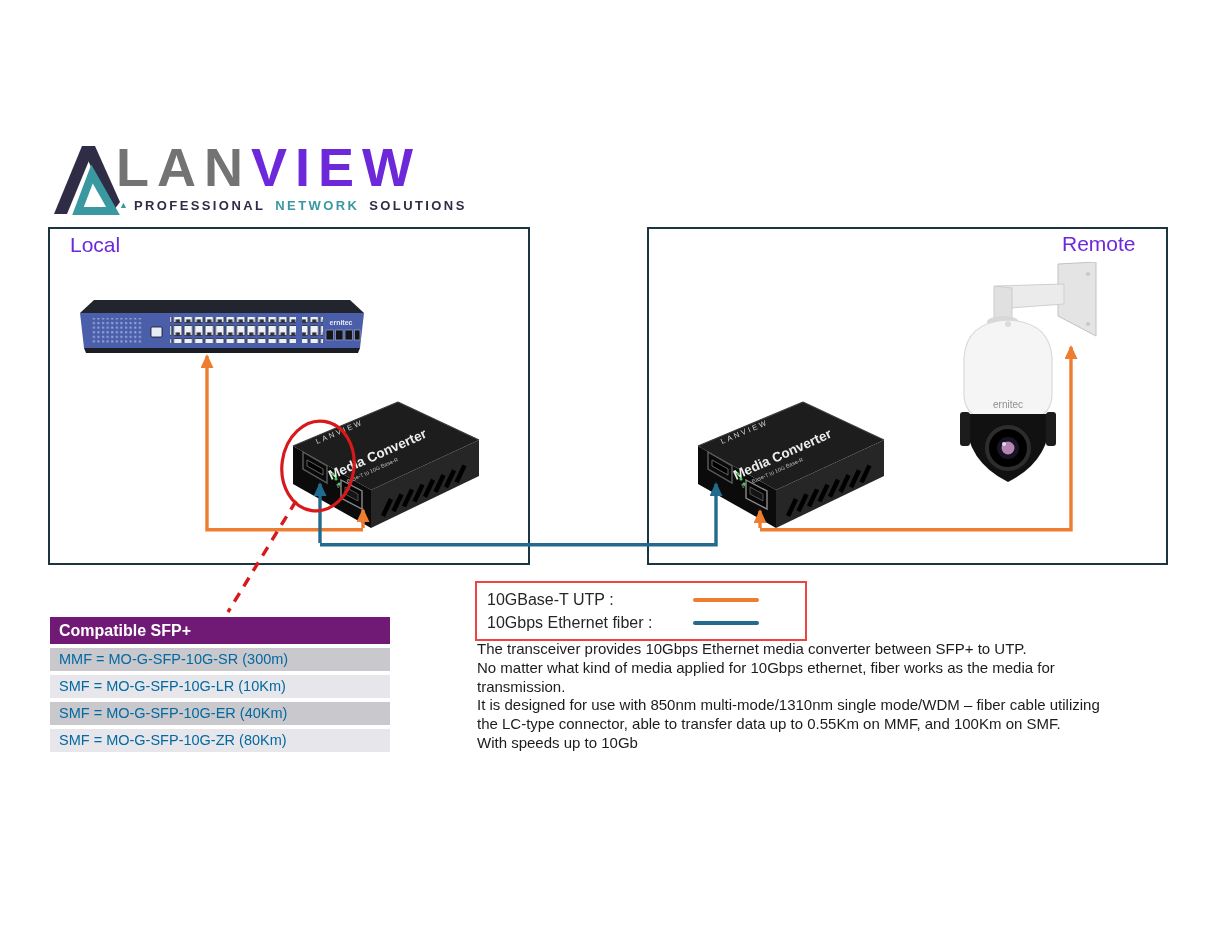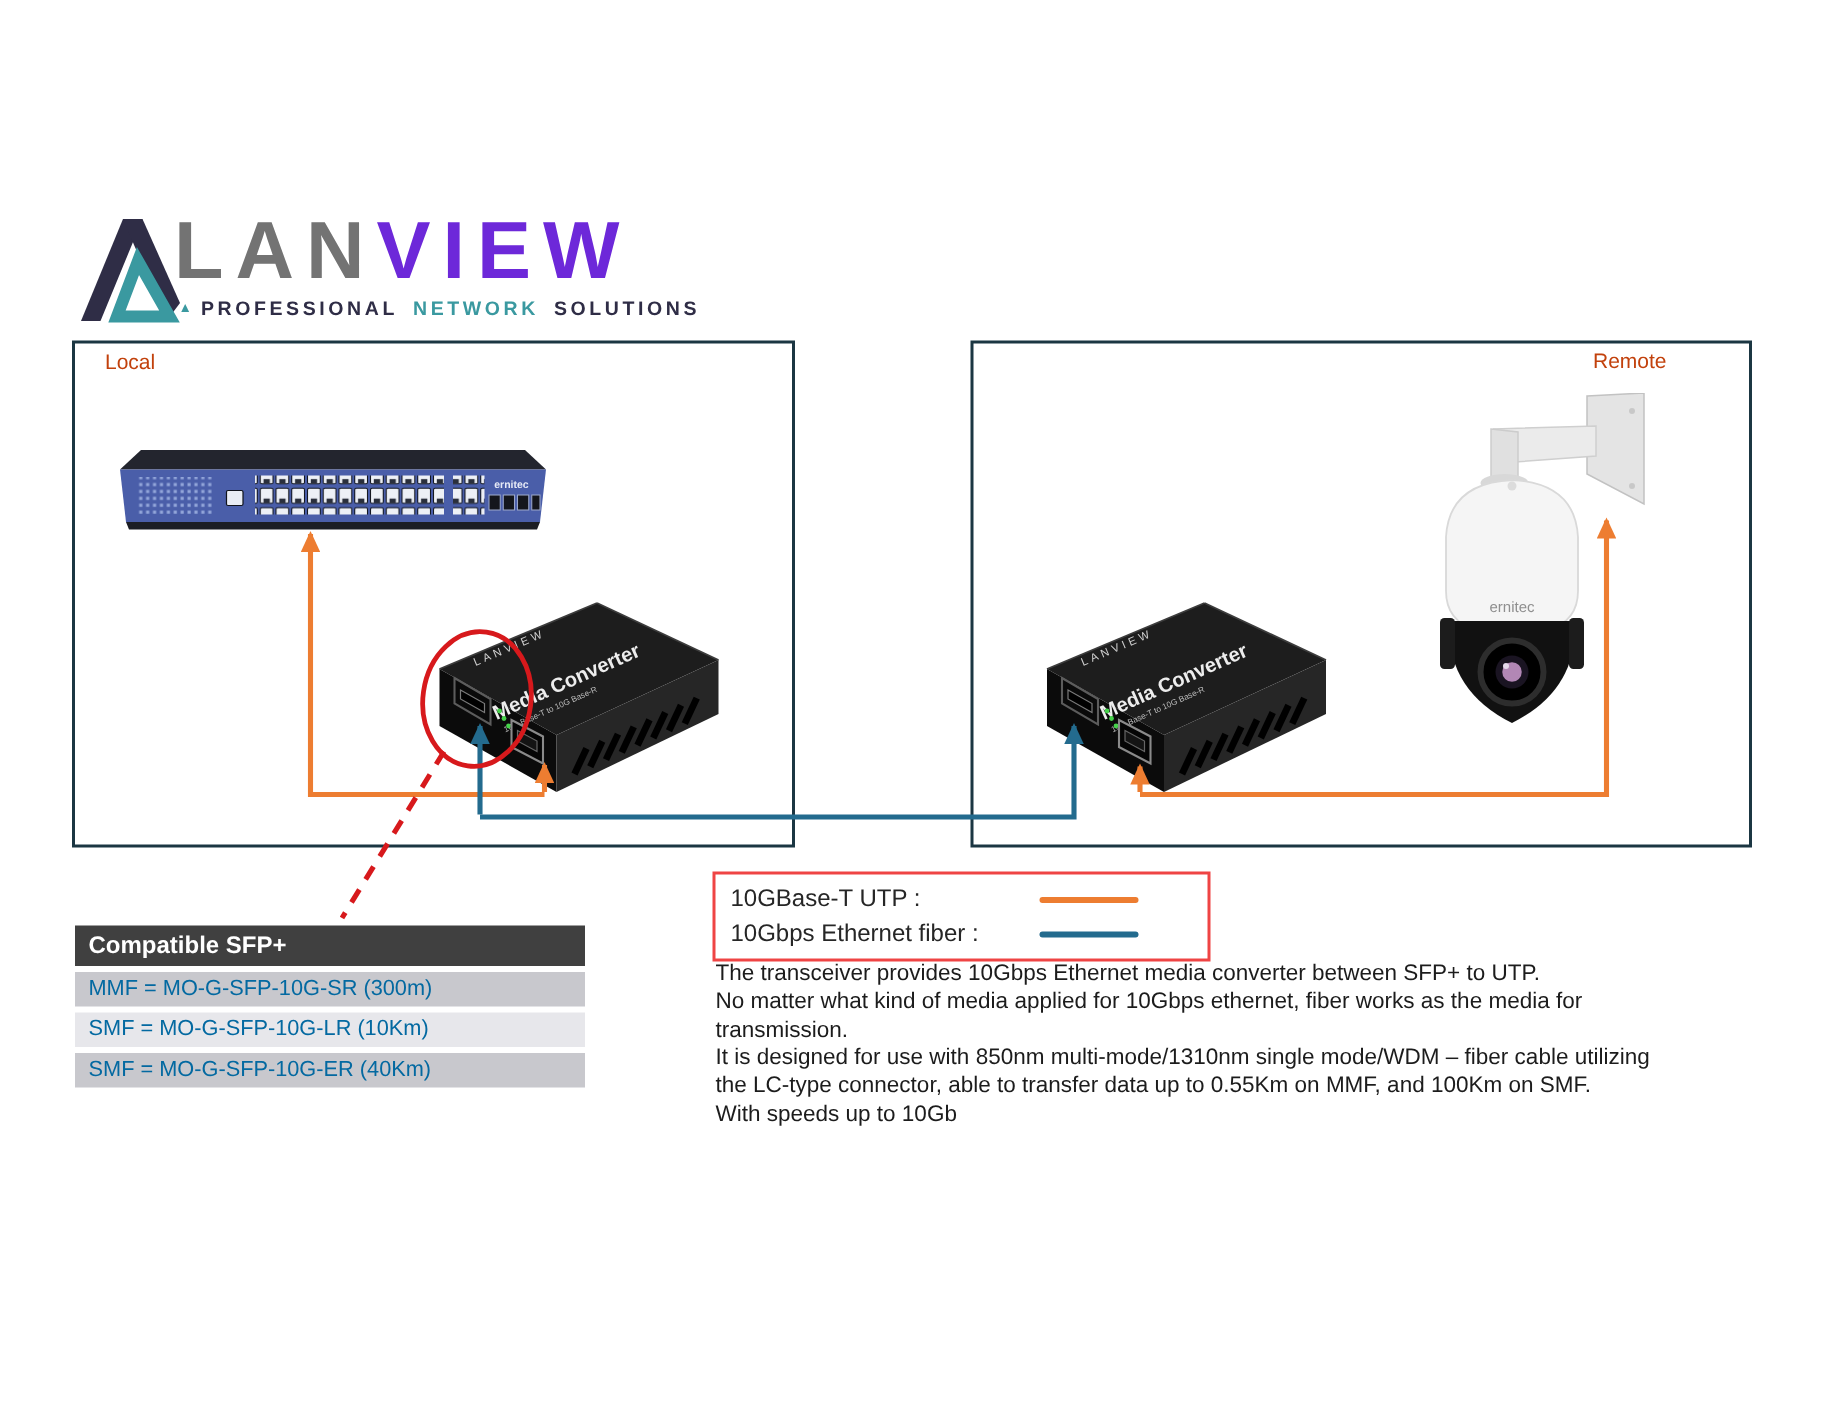--- a/index.html
+++ b/index.html
@@ -13,21 +13,21 @@
   .logo-text .p2{color:#6d28d9;}
   .logo-tagline{left:119px; top:198px; font-weight:bold; font-size:13px; letter-spacing:2.4px; white-space:nowrap; color:#2F2D46;}
   .logo-tagline .bullet{color:#3A99A0; font-size:9px; vertical-align:2px; letter-spacing:0;}
   .logo-tagline .w2{color:#3A99A0;}
   .logo-tagline span.word{margin-right:10px;}
 
   
   .zone{border:2px solid #1B3642; background:#fff;}
   .zone-local{left:48px; top:227px; width:478px; height:334px;}
   .zone-remote{left:647px; top:227px; width:517px; height:334px;}
-  .zone-label{font-size:14px; color:#c2410c;}
+  .zone-label{font-size:21px; color:#6d28d9;}
   .label-local{left:70px; top:233px;}
   .label-remote{left:1062px; top:232px;}
 
   
   .legend-box{left:475px; top:581px; width:328px; height:56px; border:2px solid #ef4444; background:#fff;}
   .legend-row{position:absolute; left:10px; width:300px; height:24px; display:flex; align-items:center;}
   .legend-row .lab{font-size:16px; color:#262626; white-space:nowrap;}
   .legend-row .swatch{margin-left:auto; margin-right:28px; width:66px; height:4px; border-radius:2px;}
   .legend-r1{top:5px;}
   .legend-r2{top:28px;}
@@ -199,24 +199,25 @@
     <span class="lab">10GBase-T UTP :</span>
     <span class="swatch" style="background: rgb(237, 125, 49);"></span>
   </div>
   <div class="legend-row legend-r2">
     <span class="lab">10Gbps Ethernet fiber :</span>
     <span class="swatch" style="background: rgb(35, 107, 142);"></span>
   </div>
 </div>
 
 <div class="abs sfp-table">
-  <div class="sfp-head" style="background: #404040;">Compatible SFP+</div>
+  <div class="sfp-head" style="background: #701a75;">Compatible SFP+</div>
   <div class="sfp-row odd">MMF = MO-G-SFP-10G-SR (300m)</div>
   <div class="sfp-row even">SMF = MO-G-SFP-10G-LR (10Km)</div>
   <div class="sfp-row odd">SMF = MO-G-SFP-10G-ER (40Km)</div>
+  <div class="sfp-row even">SMF = MO-G-SFP-10G-ZR (80Km)</div>
 </div>
 
 <div class="abs descr">The transceiver provides 10Gbps Ethernet media converter between SFP+ to UTP.
 No matter what kind of media applied for 10Gbps ethernet, fiber works as the media for
 transmission.
 It is designed for use with 850nm multi-mode/1310nm single mode/WDM – fiber cable utilizing
 the LC-type connector, able to transfer data up to 0.55Km on MMF, and 100Km on SMF.
 With speeds up to 10Gb</div>
 
 <svg class="abs overlay" width="1214" height="938" viewBox="0 0 1214 938">

